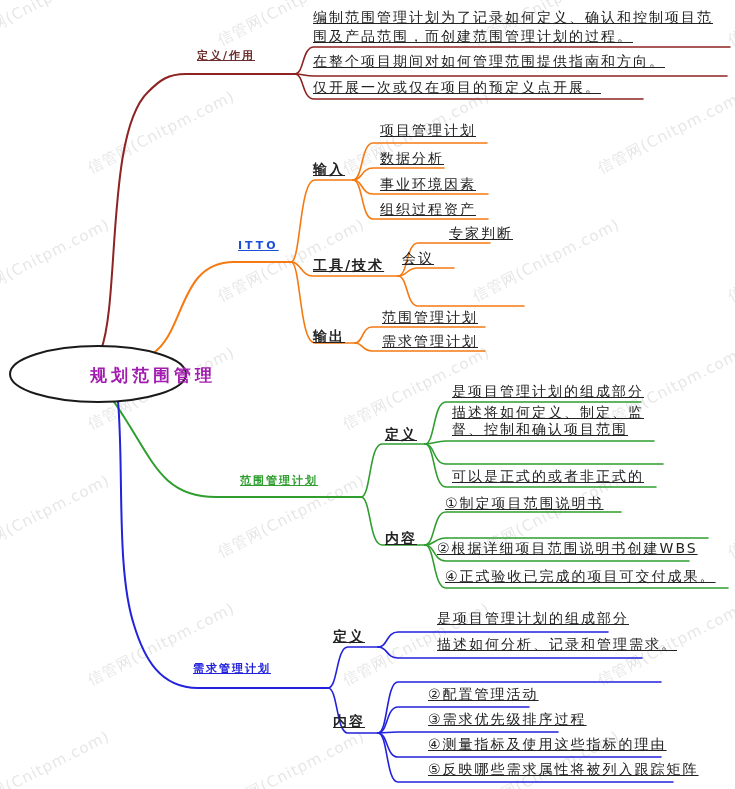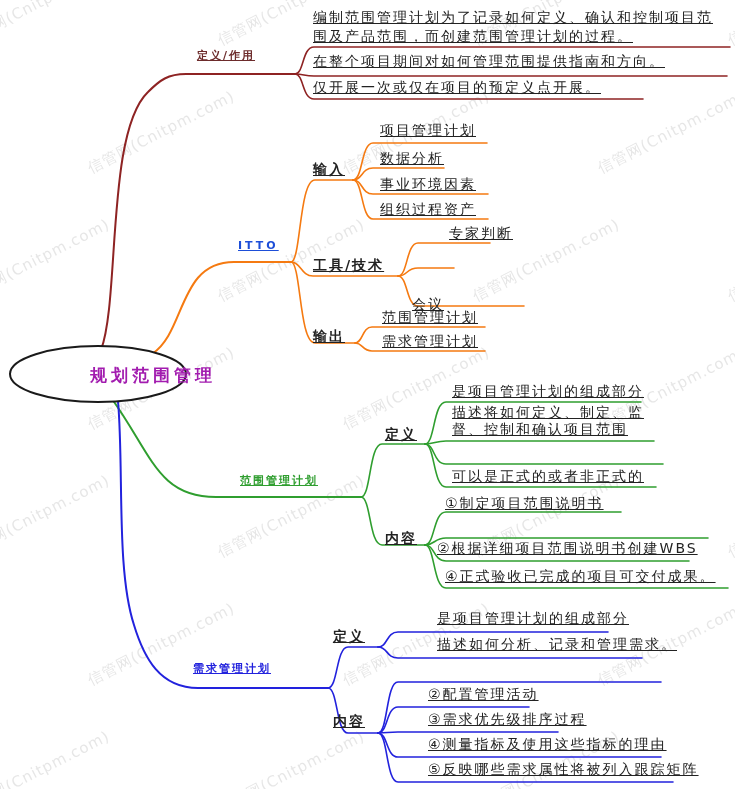--- a/index.html
+++ b/index.html
@@ -138,21 +138,21 @@
   <div class="node" style="left:313px; top:79px;">仅开展一次或仅在项目的预定义点开展。</div>
 
   <div class="node blabel c-itto" style="left:238px; top:238px;">ITTO</div>
   <div class="node sublabel" style="left:313px; top:161px;">输入</div>
   <div class="node" style="left:380px; top:122px;">项目管理计划</div>
   <div class="node" style="left:380px; top:150px;">数据分析</div>
   <div class="node" style="left:380px; top:176px;">事业环境因素</div>
   <div class="node" style="left:380px; top:201px;">组织过程资产</div>
   <div class="node sublabel" style="left:313px; top:257px;">工具/技术</div>
   <div class="node" style="left:421px; top:225px;margin-left:28px;">专家判断</div>
-  <div class="node" style="left:412px; top:250px;margin-top:46px;">会议</div>
+  <div class="node" style="left:402px; top:250px;">会议</div>
   <div class="node sublabel" style="left:313px; top:328px;">输出</div>
   <div class="node" style="left:382px; top:309px;">范围管理计划</div>
   <div class="node" style="left:382px; top:333px;">需求管理计划</div>
 
   <div class="node blabel c-green" style="left:240px; top:473px;">范围管理计划</div>
   <div class="node sublabel" style="left:385px; top:426px;">定义</div>
   <div class="node" style="left:452px; top:383px;">是项目管理计划的组成部分</div>
   <div class="node two-line" style="left:452px; top:404px; line-height:17px;">描述将如何定义、制定、监
 督、控制和确认项目范围</div>
   <div class="node" style="left:452px; top:468px;">可以是正式的或者非正式的</div>

